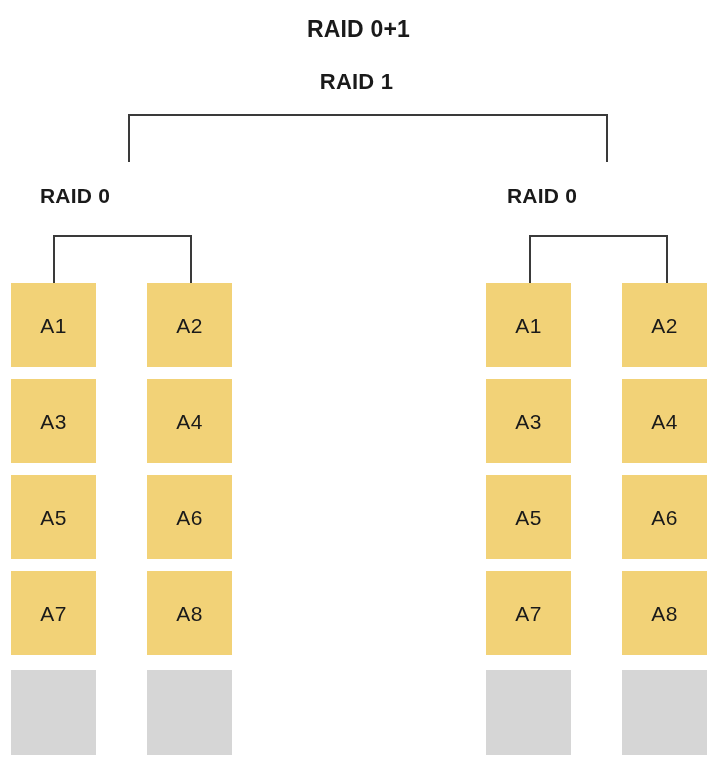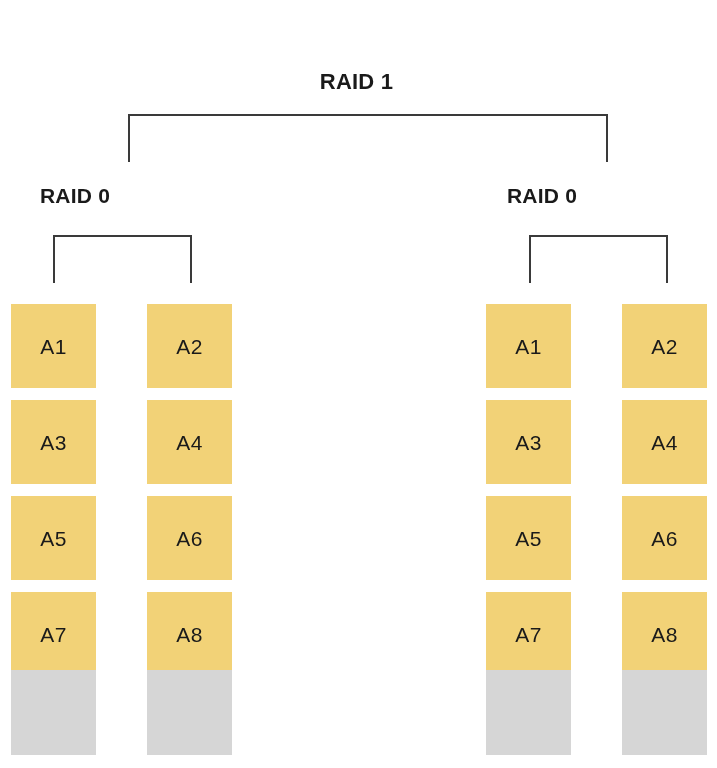--- a/index.html
+++ b/index.html
@@ -71,29 +71,30 @@
     box-sizing: border-box;
     display: flex;
     align-items: center;
     justify-content: center;
     font-size: 21px;
     font-weight: normal;
     line-height: 1;
     color: #1a1a1a;
     letter-spacing: 0.3px;
   }
-  .block.data  { background: #F2D277; margin-top: 21px; }
+  .block.data  { background: #F2D277; }
   .block.empty { background: #D6D6D6; }
   .block-label { pointer-events: none; }
 </style>
 </head>
 <body>
 
 <div id="diagram-root">
 
+  <div class="title-main" style="top:18px;">RAID 0+1</div>
 
   <div class="title-sub" style="top:71px;">RAID 1</div>
 
   <div id="brackets-layer">
       <div class="bracket" style="left: 128px; top: 114px; width: 480px; height: 48px; border-color: rgb(58, 58, 58);"></div>
       <div class="bracket" style="left: 53px; top: 235px; width: 139px; height: 48px; border-color: rgb(58, 58, 58);"></div>
       <div class="bracket" style="left: 529px; top: 235px; width: 139px; height: 48px; border-color: rgb(58, 58, 58);"></div>
     </div>
 
   <div id="group-labels-layer">

